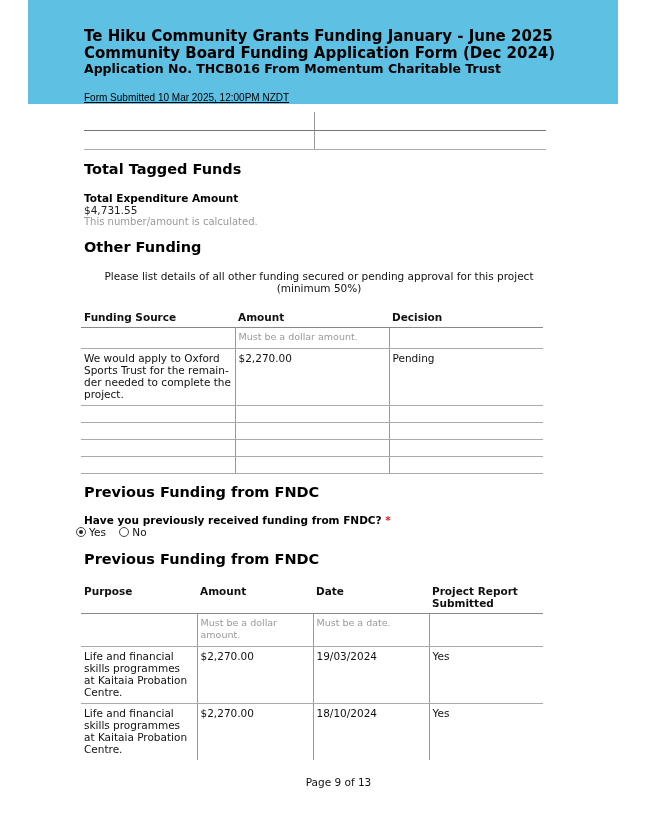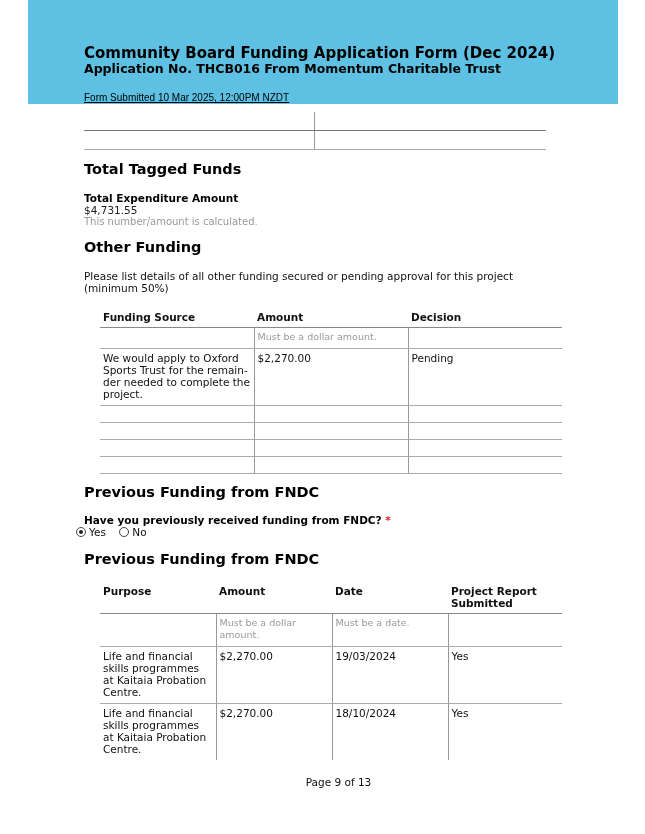--- a/index.html
+++ b/index.html
@@ -19,21 +19,21 @@
   .toptable .vline { position: absolute; left: 230px; top: 0; height: 37px; border-left: 1px solid #999; }
   .toptable .hline1 { position: absolute; left: 0; top: 18px; width: 462px; border-top: 1px solid #777; }
   .toptable .hline2 { position: absolute; left: 0; top: 37px; width: 462px; border-top: 1px solid #aaa; }
 
   .h2 { position: absolute; left: 84px; font-size: 14.5px; font-weight: bold; color: #000; white-space: nowrap; }
   .label-b { position: absolute; left: 84px; font-size: 10.5px; font-weight: bold; color: #000; white-space: nowrap; }
   .val { position: absolute; left: 84px; font-size: 10.5px; color: #222; white-space: nowrap; }
   .hint { position: absolute; left: 84px; font-size: 10px; color: #999; white-space: nowrap; }
   .para { position: absolute; left: 84px; width: 470px; font-size: 10.5px; line-height: 12px; color: #111; }
 
-  table.grid { position: absolute; left: 100px; border-collapse: collapse; table-layout: fixed; font-size: 10.5px; }
+  table.grid { position: absolute; left: 81px; border-collapse: collapse; table-layout: fixed; font-size: 10.5px; }
   table.grid th { text-align: left; font-weight: bold; vertical-align: top; padding: 4px 3px 4px 3px;
                   border-bottom: 1px solid #888; font-size: 10.5px; line-height: 12px; }
   table.grid td { vertical-align: top; padding: 3px 3px 5px 3px; border-bottom: 1px solid #aaa;
                   border-right: 1px solid #999; line-height: 12px; color: #111; }
   table.grid td:last-child { border-right: none; }
   table.grid td.ph { color: #999; font-size: 9.5px; }
   table.grid tr.empty td { height: 10px; padding: 3px; }
   table.grid tr.noborder td { border-bottom: none; }
 
   .req { color: #e02020; }
@@ -42,38 +42,39 @@
            position: relative; vertical-align: -1px; margin-right: 3px; }
   .radio.checked::after { content: ""; position: absolute; left: 2px; top: 2px; width: 4px; height: 4px;
                           border-radius: 50%; background: #222; }
   .radio-opt { margin-right: 10px; }
   .footer { position: absolute; left: 0; width: 645px; top: 776px; text-align: center; font-size: 10.5px; color: #111; margin-left: 16px; }
 </style>
 </head>
 <body>
 
 <div class="header">
+  <div class="t1">Te Hiku Community Grants Funding January - June 2025</div>
   <div class="t2">Community Board Funding Application Form (Dec 2024)</div>
   <div class="t3">Application No. THCB016 From Momentum Charitable Trust</div>
   <div class="t4">Form Submitted 10 Mar 2025, 12:00PM NZDT</div>
 </div>
 
 <div class="toptable">
   <div class="vline"></div>
   <div class="hline1"></div>
   <div class="hline2"></div>
 </div>
 
 <div class="h2" style="top:161px;">Total Tagged Funds</div>
 <div class="label-b" style="top:192px;">Total Expenditure Amount</div>
 <div class="val" style="top:204px;">$4,731.55</div>
 <div class="hint" style="top:216px;">This number/amount is calculated.</div>
 
 <div class="h2" style="top:239px;">Other Funding</div>
-<div class="para" style="top:270px;">Please list details of all other funding secured or pending approval for this project (minimum 50%)</div>
+<div class="para" style="top:270px;text-align:center;">Please list details of all other funding secured or pending approval for this project (minimum 50%)</div>
 
 <table class="grid" style="top:307px; width:462px;">
   <colgroup>
       <col style="width:154px">
       <col style="width:154px">
       <col style="width:154px">
     </colgroup>
   <thead>
     <tr>
       <th>Funding Source</th>

